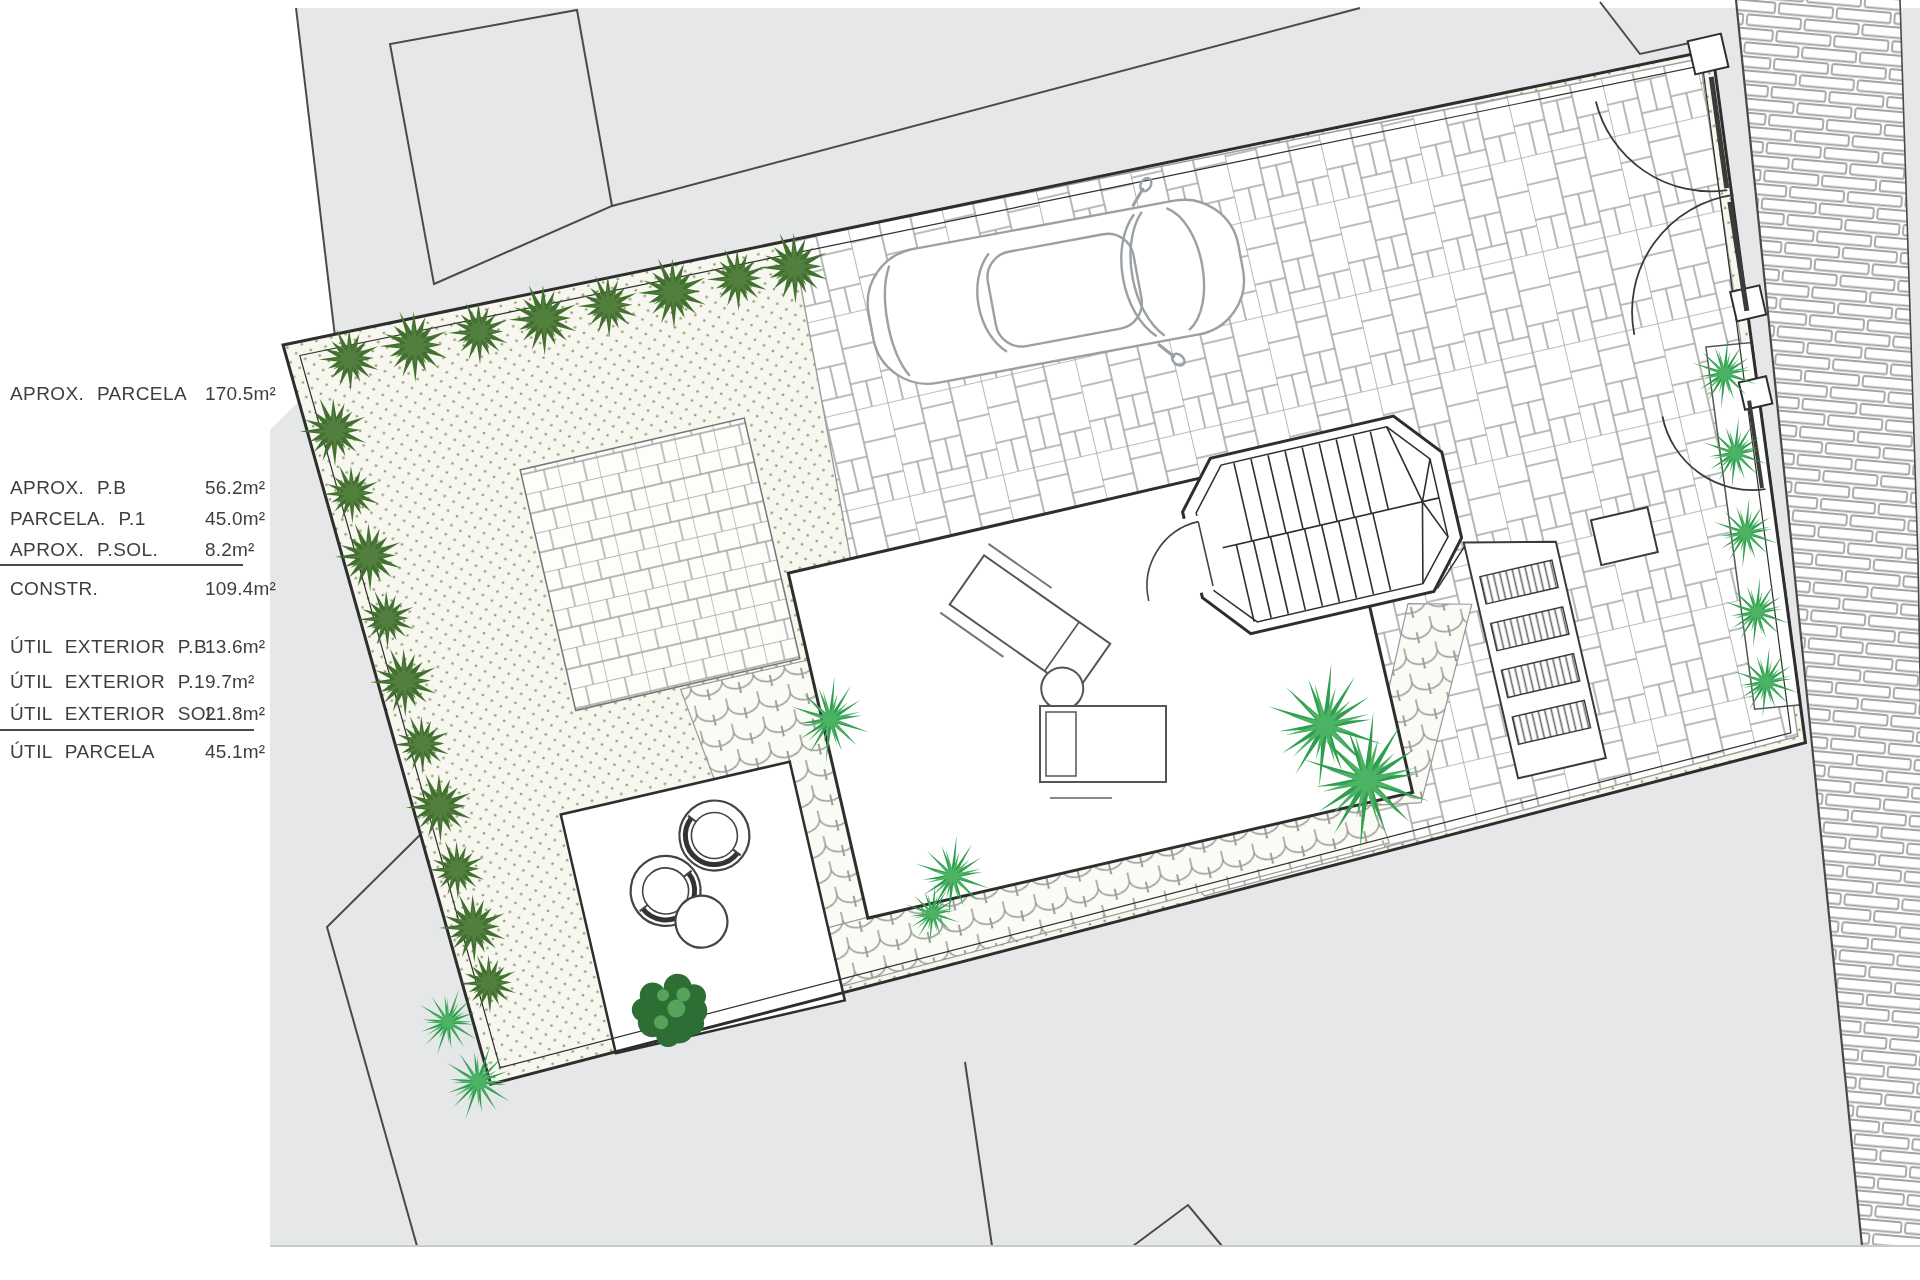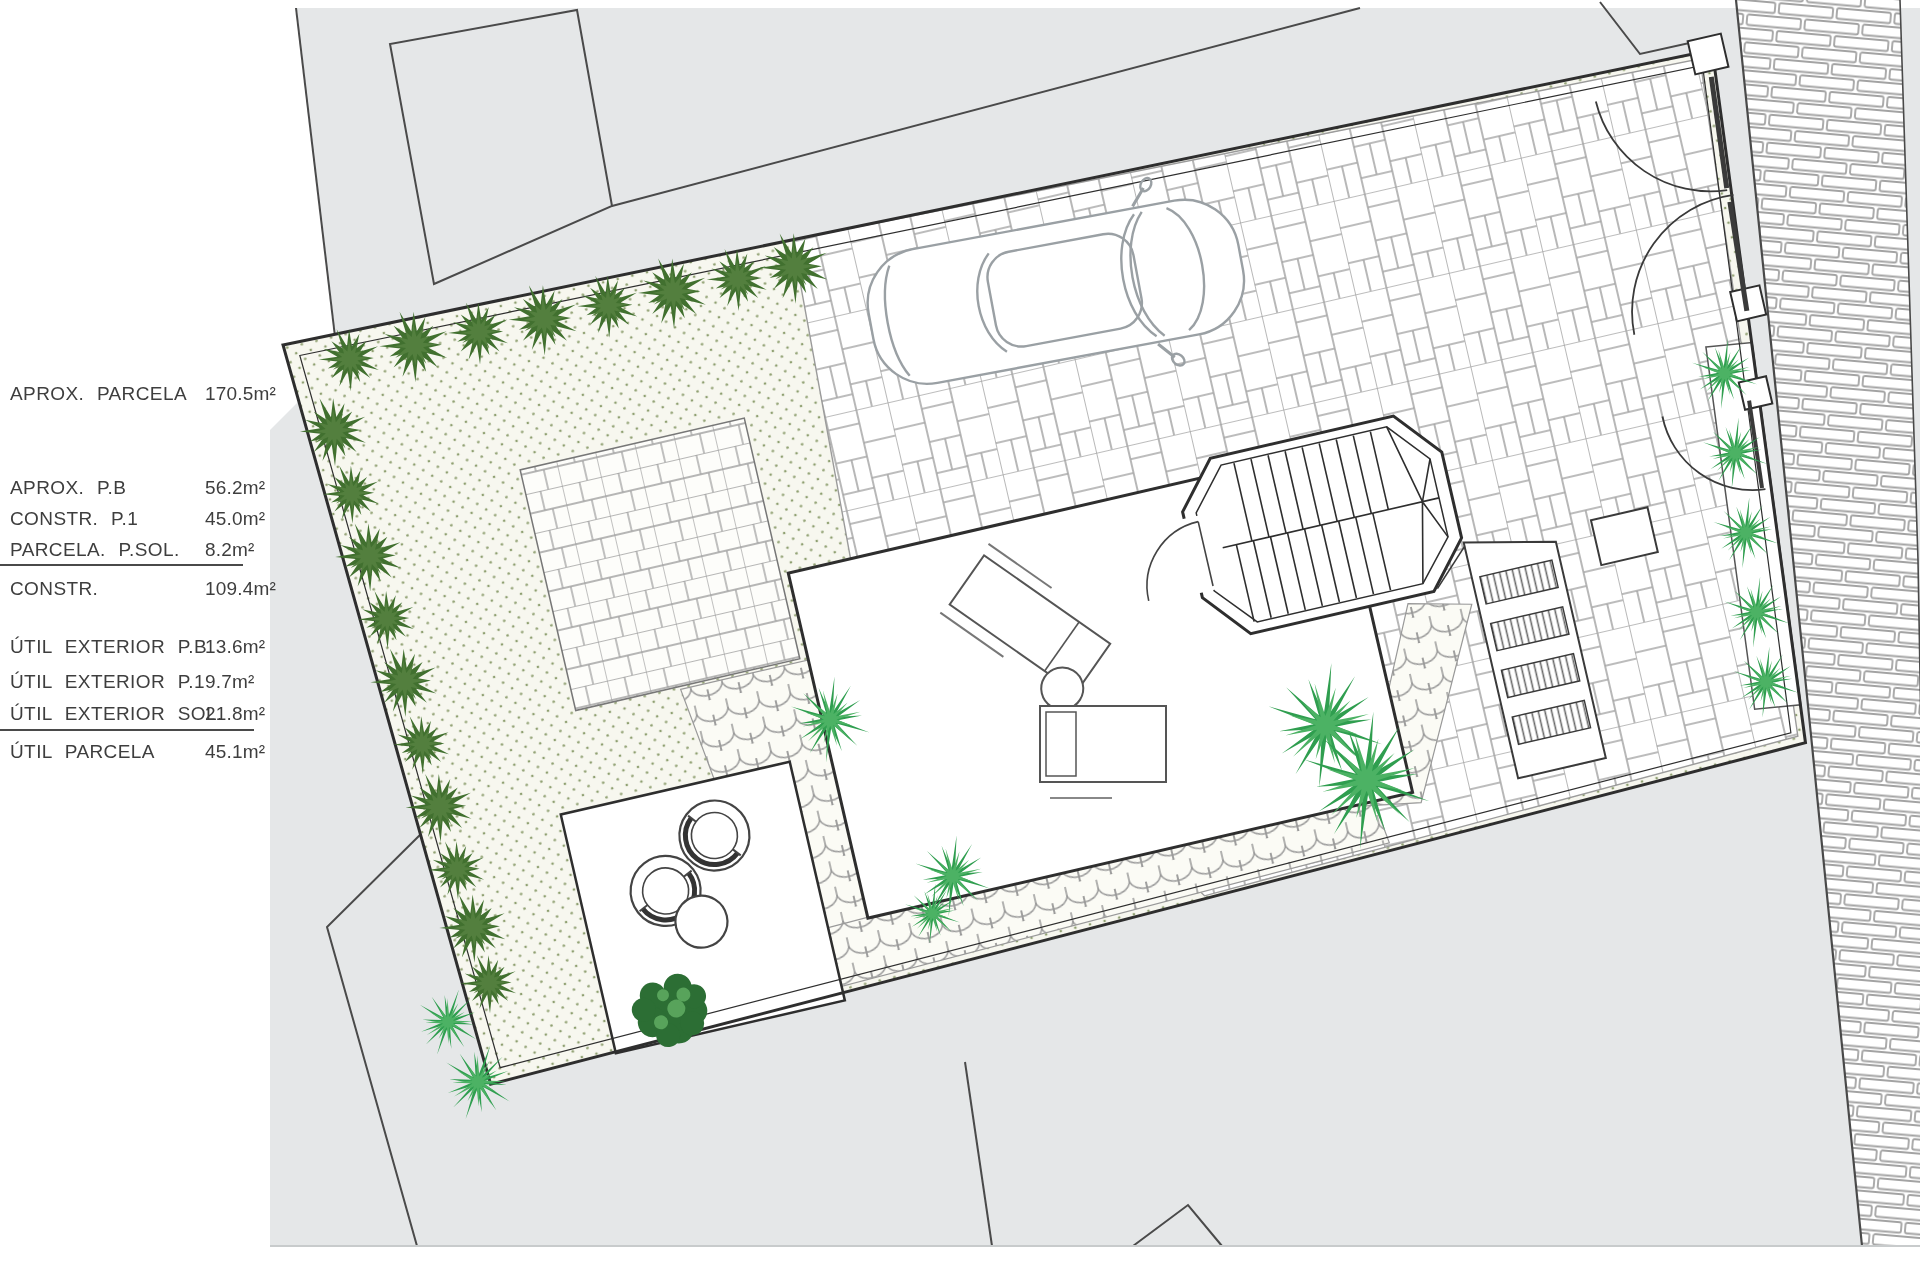--- a/index.html
+++ b/index.html
@@ -290,25 +290,25 @@
   <div class="legend">
     <div class="lrow" style="top:383px">
       <span class="lab">APROX.  PARCELA</span>
       <span class="val">170.5m²</span>
     </div>
     <div class="lrow" style="top:477px">
       <span class="lab">APROX.  P.B</span>
       <span class="val">56.2m²</span>
     </div>
     <div class="lrow" style="top:508px">
-      <span class="lab">CONSTR.  P.1</span>
+      <span class="lab">PARCELA.  P.1</span>
       <span class="val">45.0m²</span>
     </div>
     <div class="lrow" style="top:539px">
-      <span class="lab">PARCELA.  P.SOL.</span>
+      <span class="lab">APROX.  P.SOL.</span>
       <span class="val">8.2m²</span>
     </div>
     <div class="ldiv" style="top:564px;width:243px"></div>
     <div class="lrow" style="top:578px">
       <span class="lab">CONSTR.</span>
       <span class="val">109.4m²</span>
     </div>
     <div class="lrow" style="top:636px">
       <span class="lab">ÚTIL  EXTERIOR  P.B</span>
       <span class="val">13.6m²</span>

